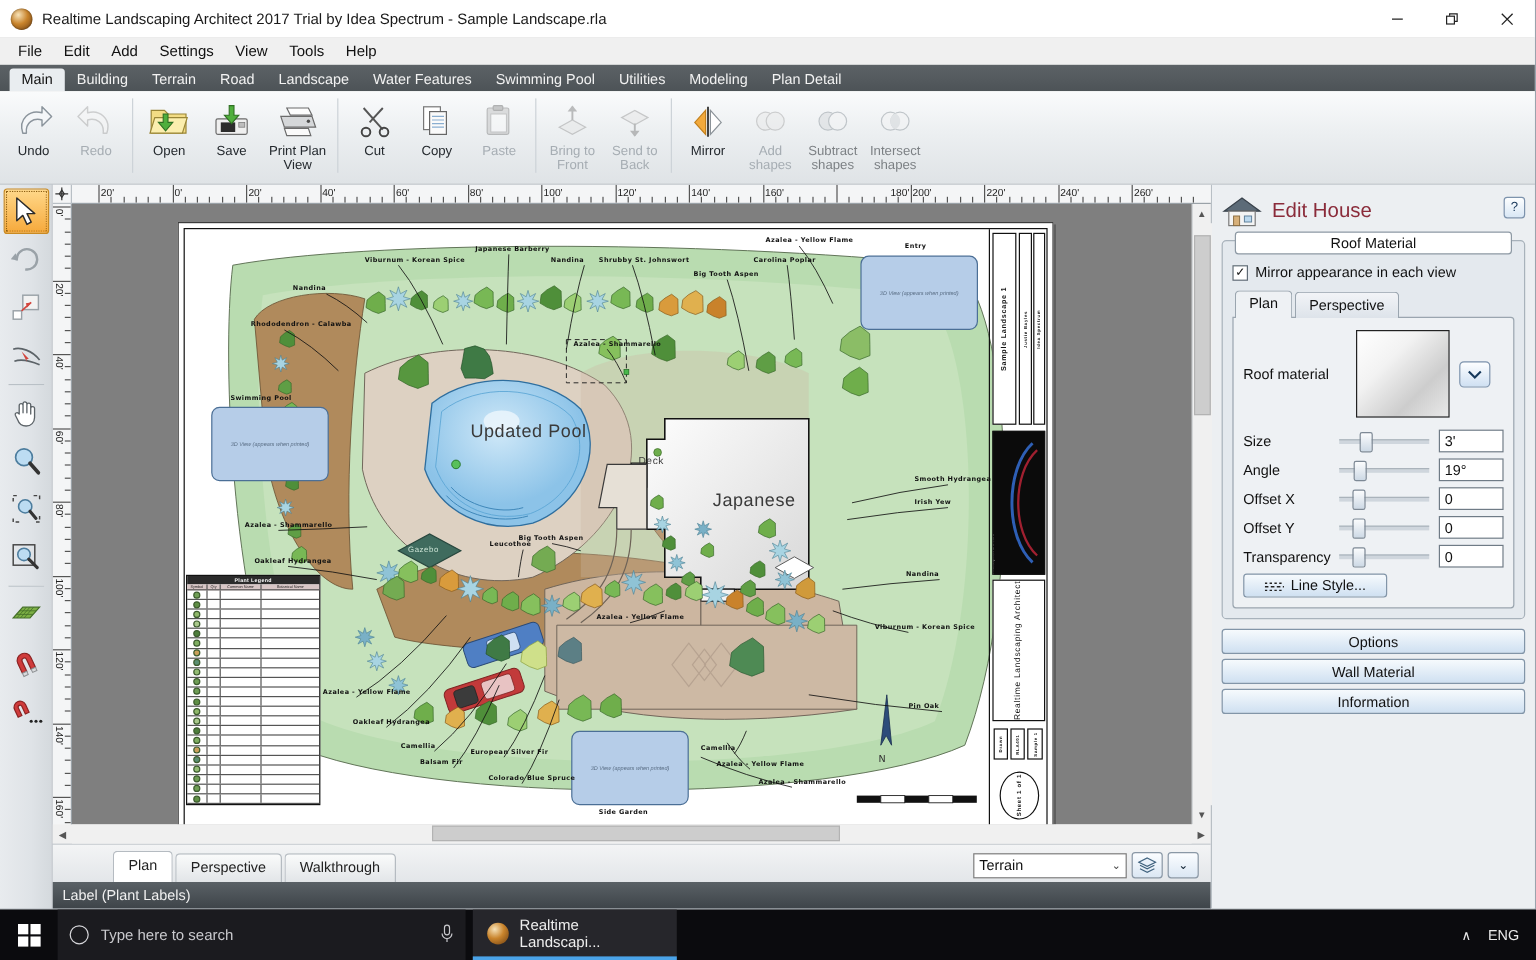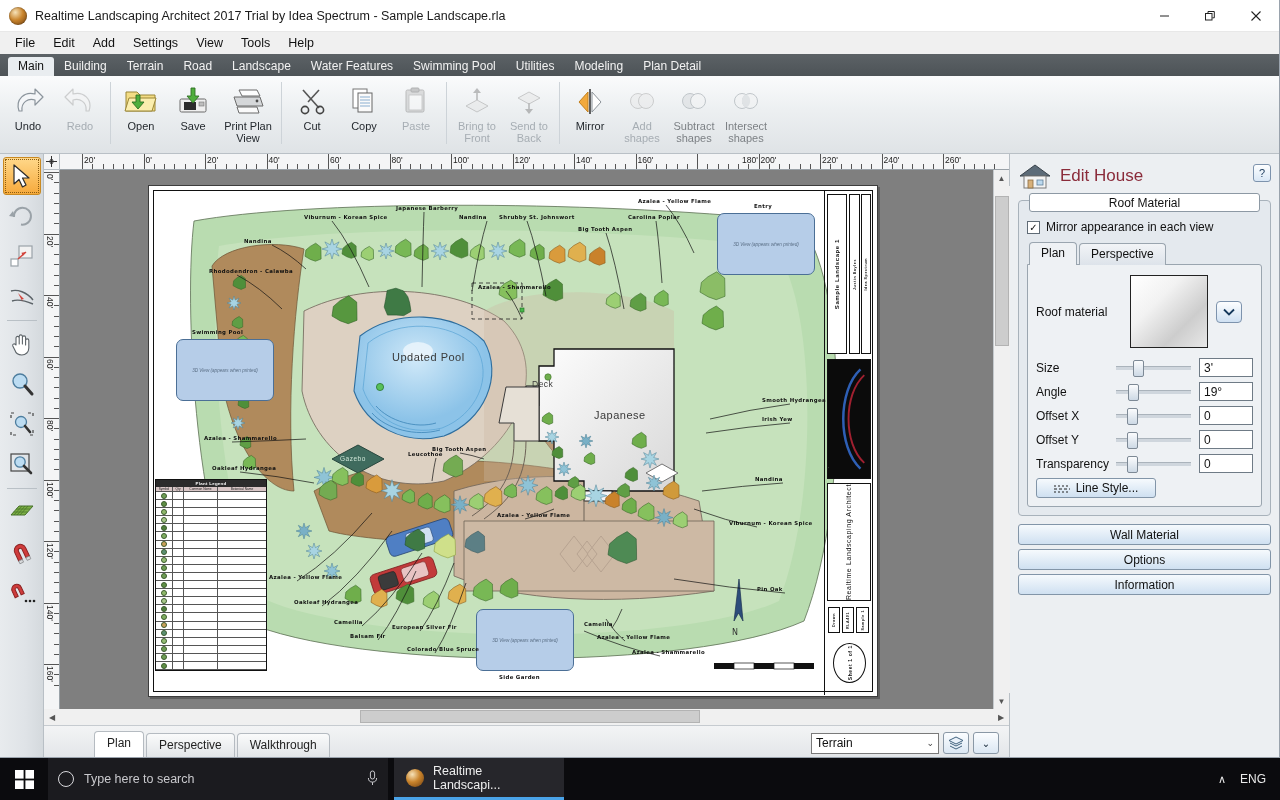--- a/index.html
+++ b/index.html
@@ -283,21 +283,21 @@
   .tray { margin-left:auto; display:flex; align-items:center; gap:14px; padding-right:14px; color:#eaeaea; font-size:12px; }
 
   
   .plan-label {
     position:absolute; font-family:"DejaVu Sans", sans-serif;
     font-size:5.4px; font-weight:bold; color:#111; letter-spacing:.35px;
     white-space:nowrap;
   }
   .plan-big {
     position:absolute; font-family:"Liberation Sans",sans-serif;
-    font-size:11px; color:#3a3a3a; white-space:nowrap; letter-spacing:.5px;
+    font-size:15px; color:#3a3a3a; white-space:nowrap; letter-spacing:.5px;
   }
   .view3d {
     position:absolute; background:#b6cde8; border:1px solid #4b6f96; border-radius:7px;
     display:flex; align-items:center; justify-content:center;
   }
   .view3d span { font-size:4.6px; color:#5b6f86; font-style:italic; }
   .tb-cell {
     position:absolute; border:1px solid #111; background:#fff;
     display:flex; align-items:center; justify-content:center;
   }
@@ -1317,20 +1317,23 @@
               <path d="M2 7 L8 10 L14 7" fill="none" stroke="#41637f" stroke-width="1"></path>
               <path d="M2 10 L8 13 L14 10" fill="none" stroke="#41637f" stroke-width="1"></path>
             </svg>
           </div>
           <div class="sqbtn">
             <span style="font-size:10px; color:#123;">⌄</span>
           </div>
         </div>
       </div>
 
+      <div class="statusbar">
+        <span>Label (Plant Labels)</span>
+      </div>
     </div>
 
     <div class="rightpanel">
       <div class="panel-head">
         <svg width="34" height="28" viewBox="0 0 34 28">
           <path d="M2 14 L17 3 L32 14 Z" fill="#5c6b78" stroke="#39424b" stroke-width="1"></path>
           <rect x="6" y="14" width="22" height="12" fill="#f4f4f4" stroke="#7a7a7a" stroke-width="1"></rect>
           <rect x="10" y="18" width="5" height="8" fill="#d7b07a" stroke="#8a6c40" stroke-width=".8"></rect>
           <rect x="19" y="18" width="6" height="5" fill="#bcd9ef" stroke="#5f7f99" stroke-width=".8"></rect>
         </svg>
@@ -1403,22 +1406,22 @@
               <line x1="0" y1="2" x2="16" y2="2" stroke="#222" stroke-width="1.2" stroke-dasharray="2 2"></line>
               <line x1="0" y1="5" x2="16" y2="5" stroke="#222" stroke-width="1.2" stroke-dasharray="3 2"></line>
               <line x1="0" y1="8" x2="16" y2="8" stroke="#222" stroke-width="1.2" stroke-dasharray="2 2"></line>
             </svg>
             <span>Line Style...</span>
           </div>
         </div>
       </div>
 
       <div class="btn-stack">
+        <div class="btn-wide">Options</div>
         <div class="btn-wide">Wall Material</div>
-        <div class="btn-wide">Options</div>
         <div class="btn-wide">Information</div>
       </div>
     </div>
 
   </div>
 </div>
 
 <div class="taskbar">
   <div class="start-btn">
     <svg width="19" height="19" viewBox="0 0 19 19">

